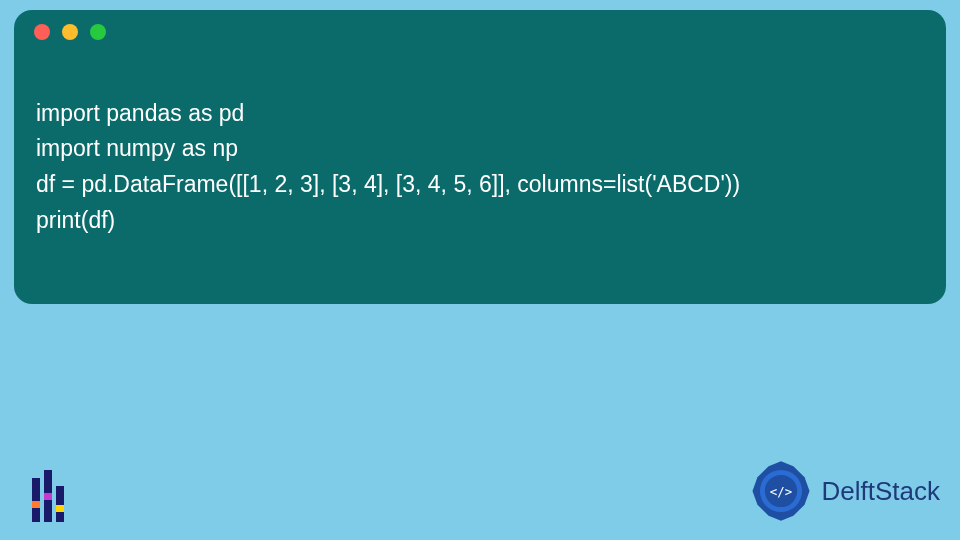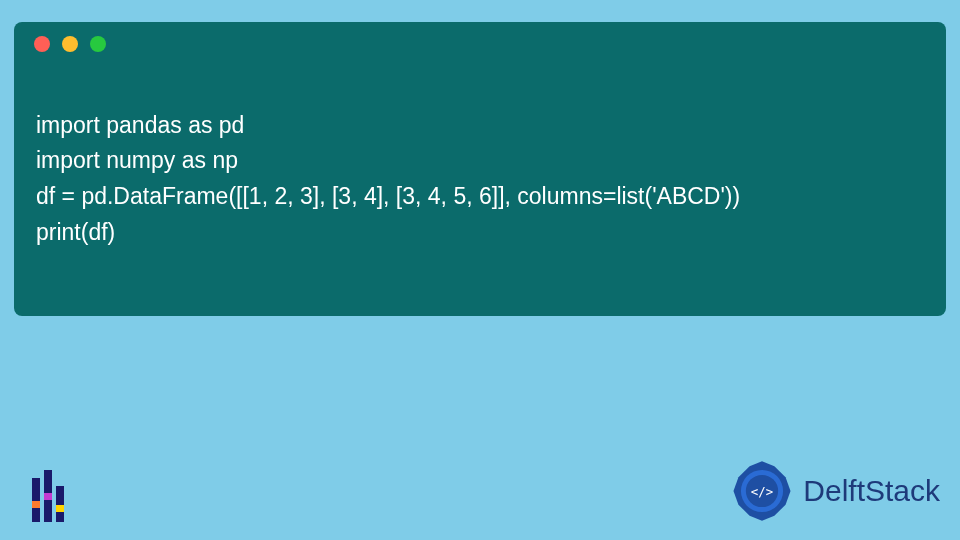--- a/index.html
+++ b/index.html
@@ -8,23 +8,22 @@
     background: #7fcce8;
     font-family: -apple-system, BlinkMacSystemFont, "Segoe UI", Arial, sans-serif;
     position: relative;
   }
   .code-window {
     position: absolute;
     top: 10px;
     left: 14px;
     right: 14px;
     background: #0b6b6b;
-    border-radius: 8px;
+    border-radius: 18px;
     padding-bottom: 30px;
-    margin-top: 12px;
   }
   .titlebar {
     height: 44px;
     display: flex;
     align-items: center;
     padding-left: 20px;
     gap: 12px;
   }
   .dot {
     width: 16px;
@@ -71,21 +70,21 @@
   .left-logo .b3 .seg { background:#ffd400; bottom: 10px; }
   .right-brand {
     position: absolute;
     right: 20px;
     bottom: 18px;
     display: flex;
     align-items: center;
     gap: 10px;
   }
   .brand-text {
-    font-size: 30px;
+    font-size: 26px;
     color: #1e3a7a;
     font-weight: 500;
     text-align: right;
   }
   .gear-badge {
     width: 62px;
     height: 62px;
     position: relative;
   }
   .gear-badge svg { width: 100%; height: 100%; }

